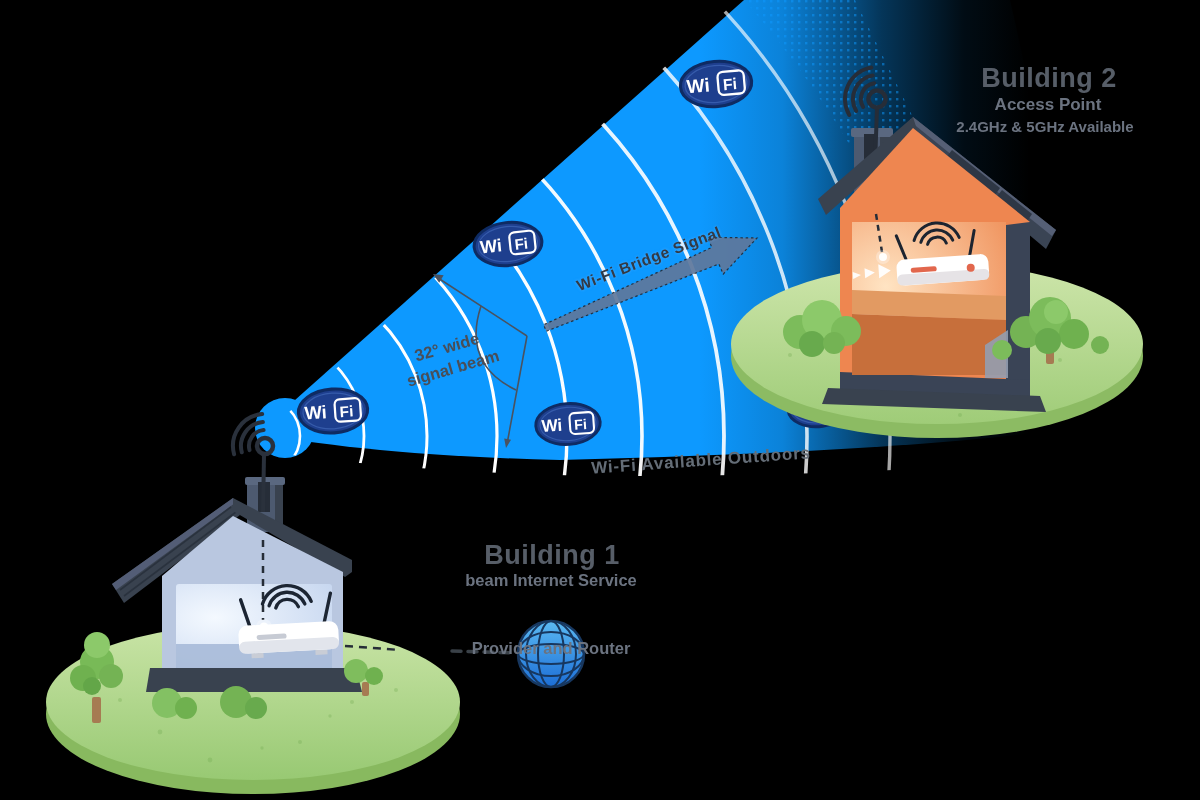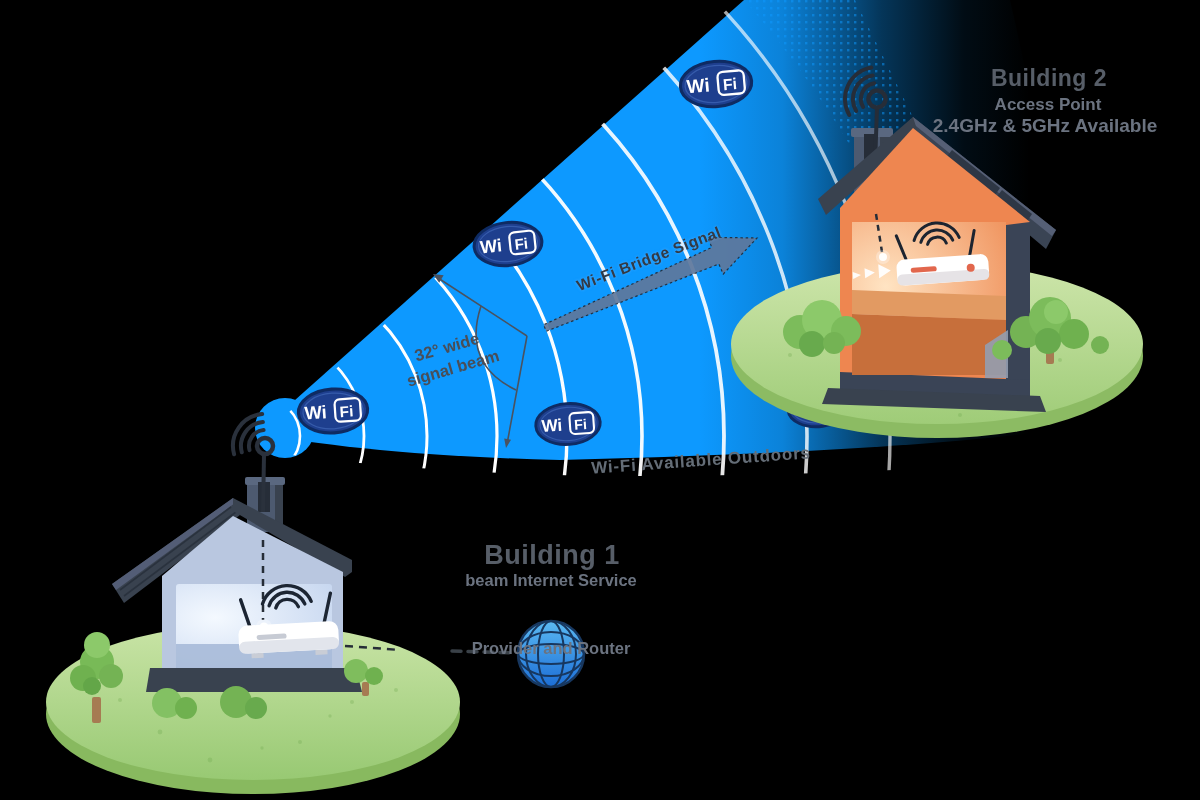--- a/index.html
+++ b/index.html
@@ -1,22 +1,22 @@
 <!DOCTYPE html>
 <html><head>
 <meta charset="utf-8">
 <style>
   html,body{margin:0;padding:0;background:#000;}
   #stage{position:relative;width:1200px;height:800px;background:#000;overflow:hidden;
          font-family:"Liberation Sans",sans-serif;}
   #scene-svg{position:absolute;left:0;top:0;width:1200px;height:800px;}
   .label{position:absolute;transform:translate(-50%,-50%);text-align:center;white-space:nowrap;}
-  #b2-title{left:1049px;top:78px;font-size:23px;font-weight:bold;color:#575E68;letter-spacing:.5px;}
+  #b2-title{left:1049px;top:78px;font-size:27px;font-weight:bold;color:#575E68;letter-spacing:.5px;}
   #b2-line1{left:1048px;top:105px;font-size:17px;font-weight:600;color:#6B7380;}
-  #b2-line2{left:1045px;top:126px;font-size:19px;font-weight:600;color:#6B7380;}
+  #b2-line2{left:1045px;top:126px;font-size:15px;font-weight:600;color:#6B7380;}
   #b1-title{left:552px;top:555px;font-size:27px;font-weight:bold;color:#575E68;letter-spacing:.5px;}
   #b1-line1{left:551px;top:580px;font-size:16.5px;font-weight:600;color:#6B7380;}
   #b1-line2{left:551px;top:600px;font-size:16.5px;font-weight:600;color:#6B7380;margin-top:48px;}
   #bridge-label{left:649px;top:259px;font-size:15.5px;font-weight:bold;color:#333A45;
     transform:translate(-50%,-50%) rotate(-21deg);letter-spacing:.6px;
     text-shadow:0 0 3px rgba(130,190,255,.55);}
   #width-label{left:450px;top:358px;font-size:16.5px;font-weight:600;color:#494E58;
     transform:translate(-50%,-50%) rotate(-16deg);line-height:1.32;}
   #outdoors-label{left:701px;top:461px;font-size:17px;font-weight:600;color:#646D77;
     transform:translate(-50%,-50%) rotate(-4deg);letter-spacing:.8px;}

